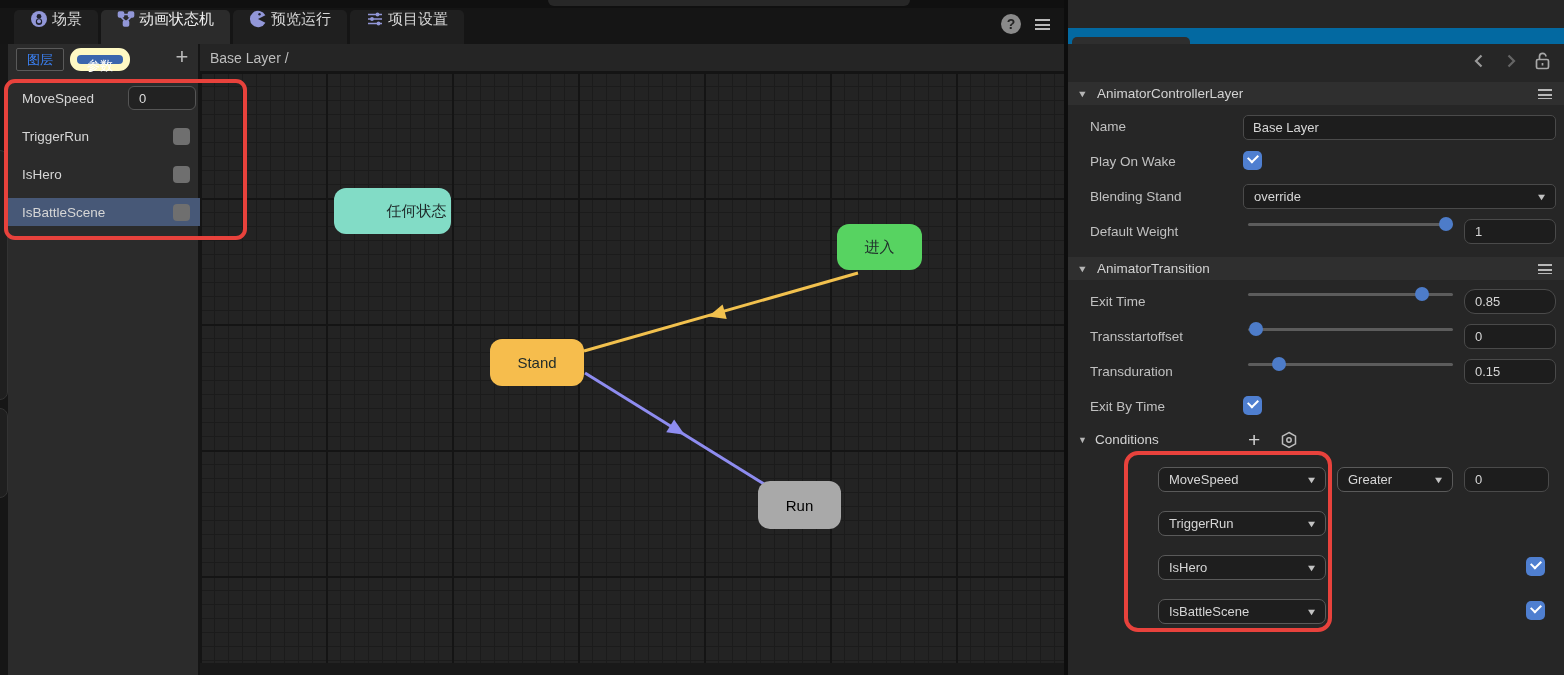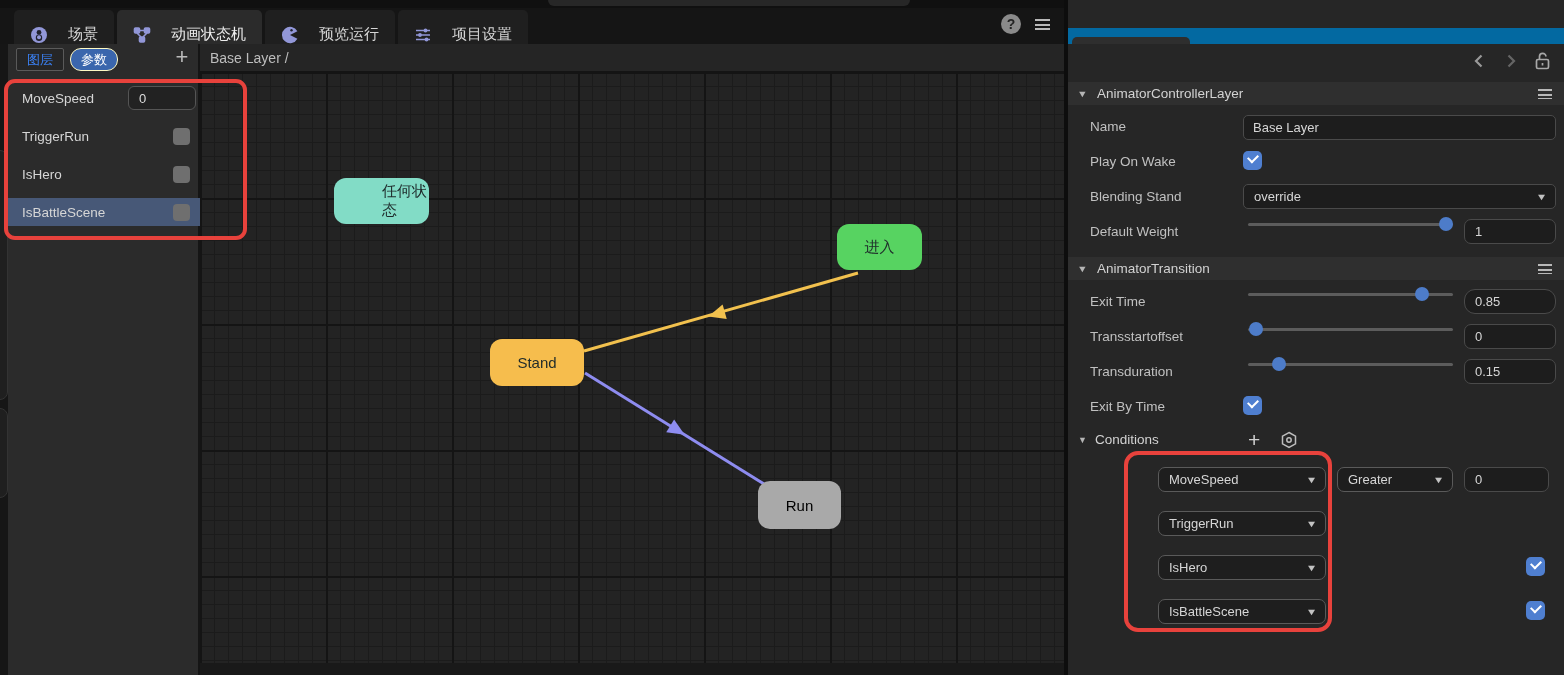--- a/index.html
+++ b/index.html
@@ -6,40 +6,40 @@
   html,body { width:1564px; height:675px; background:#0f0f0f; overflow:hidden; }
   body { font-family:"Liberation Sans","DejaVu Sans",sans-serif; color:#ccc; }
   .app { position:relative; width:1564px; height:675px; background:#151515; }
 
   
   .top-strip { position:absolute; left:0; top:0; width:1564px; height:8px; background:#101010; }
   .browser-remnant { position:absolute; left:548px; top:0; width:362px; height:6px; background:#272727; border-radius:0 0 6px 6px; }
 
   
   .main-tabbar { position:absolute; left:0; top:8px; width:1064px; height:36px; background:#151515; display:flex; align-items:flex-end; padding-left:14px; }
-  .tab { height:34px; display:flex; align-items:flex-end; gap:20px; padding:0 16px; background:#1f1f1f; border-radius:5px 5px 0 0; margin-right:3px; font-size:15px; color:#d6d6d6; cursor:default; }
+  .tab { height:34px; display:flex; align-items:flex-start; gap:4px; padding:0 16px; background:#1f1f1f; border-radius:5px 5px 0 0; margin-right:3px; font-size:15px; color:#d6d6d6; cursor:default; }
   .tab.active { background:#2b2b2b; color:#eee; }
   .tab-icon { width:18px; height:18px; display:inline-flex; }
   .tabbar-right { position:absolute; right:14px; top:6px; display:flex; align-items:center; gap:14px; }
   .help-circle { width:20px; height:20px; border-radius:50%; background:#8a8a8a; color:#232323; font-weight:bold; font-size:14px; display:flex; align-items:center; justify-content:center; }
   .hamburger { width:15px; height:11px; background:repeating-linear-gradient(#b9b9b9 0 2px, transparent 2px 4.5px); }
   .hamburger.small { width:14px; height:10px; }
 
   
   .left-edge { position:absolute; left:0; top:44px; width:8px; height:631px; background:#161616; overflow:hidden; }
   .edge-hint { position:absolute; left:-8px; width:16px; background:#1f1f1f; border:1px solid #333; border-radius:8px; }
   .edge-hint.a { top:106px; height:250px; }
   .edge-hint.b { top:364px; height:90px; }
 
   
   .left-panel { position:absolute; left:8px; top:44px; width:192px; height:631px; background:#2b2b2b; border-right:2px solid #151515; }
   .lp-toolbar { position:relative; height:36px; }
   .pill-btn { position:absolute; top:4px; height:23px; line-height:21px; padding:0 10px; font-size:13px; border-radius:2px; color:#3b82f6; }
   .pill-btn.layers { left:8px; background:#262626; border:1px solid #5a5a5a; }
-  .pill-btn.params { left:62px; background:#3a66ad; border:1px solid #fef9c3; border-radius:11px; color:#fff; }
+  .pill-btn.params { left:62px; background:#3a66ad; border:7px solid #fef9c3; border-radius:11px; color:#fff; }
   .add-param { position:absolute; left:162px; top:0px; font-size:22px; color:#bbb; width:24px; text-align:center; }
   .param-list { position:absolute; left:0; top:40px; width:192px; }
   .param-row { position:relative; height:28px; margin-bottom:10px; display:flex; align-items:center; }
   .param-row.selected { background:#475877; }
   .param-name { margin-left:14px; font-size:13.5px; color:#d6d6d6; }
   .param-number { position:absolute; right:4px; top:2px; width:68px; height:24px; background:#222; border:1px solid #555; border-radius:6px; color:#ddd; font-size:13px; padding-left:10px; font-family:"Liberation Sans",sans-serif; }
   .gray-checkbox { position:absolute; right:10px; width:17px; height:17px; background:#6f6f6f; border-radius:4px; }
 
   
   .canvas-header { position:absolute; left:200px; top:44px; width:864px; height:28px; background:#252525; border-bottom:1px solid #141414; display:flex; align-items:center; }
@@ -47,21 +47,21 @@
   .canvas { position:absolute; left:200px; top:72px; width:864px; height:591px;
     background:
       linear-gradient(90deg, #141414 2px, transparent 2px) 0 0 / 126px 126px,
       linear-gradient(#141414 2px, transparent 2px) 0 0 / 126px 126px,
       linear-gradient(90deg, #1b1b1b 1px, transparent 1px) 0 0 / 14px 14px,
       linear-gradient(#1b1b1b 1px, transparent 1px) 0 0 / 14px 14px,
       #232323;
   }
   .canvas-bottom { position:absolute; left:200px; top:663px; width:864px; height:12px; background:#191919; }
   .node { position:absolute; border-radius:12px; display:flex; align-items:center; justify-content:center; font-size:15px; color:#1e2a2a; }
-  .node-any   { left:134px; top:106px; width:95px; height:46px; background:#82dcc6;padding-left:48px; }
+  .node-any   { left:134px; top:116px; width:117px; height:46px; background:#82dcc6;padding-left:48px; }
   .node-enter { left:637px; top:152px; width:85px;  height:46px; background:#57d361; }
   .node-stand { left:290px; top:267px; width:94px;  height:47px; background:#f6bd4d; }
   .node-run   { left:558px; top:409px; width:83px;  height:48px; background:#a9a9a9; color:#000000; }
   .edges { position:absolute; left:0; top:0; width:864px; height:591px; }
 
   
   .panel-gap { position:absolute; left:1064px; top:0; width:4px; height:675px; background:#0d0d0d; }
 
   
   .right-panel { position:absolute; left:1068px; top:0; width:496px; height:675px; background:#262626; }

